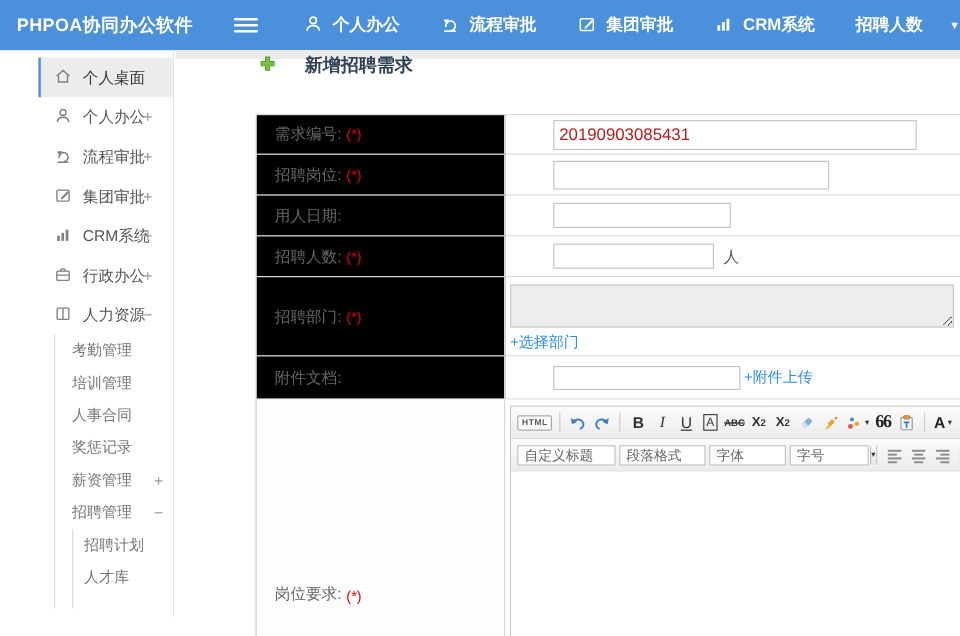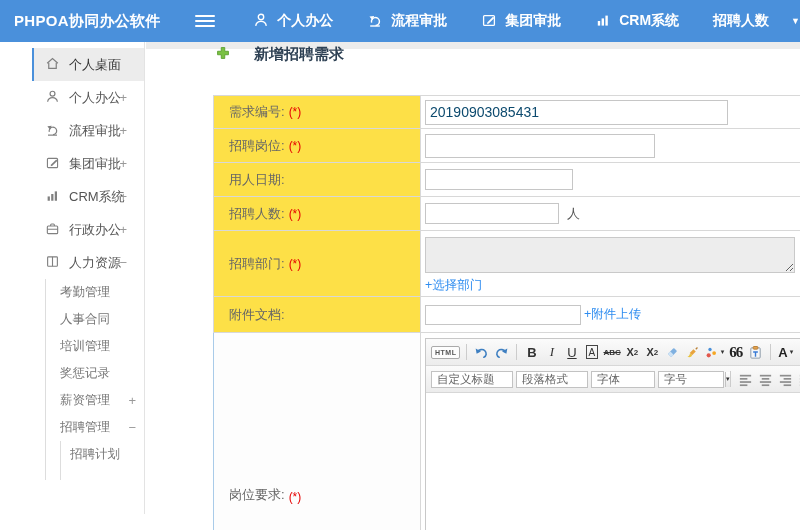--- a/index.html
+++ b/index.html
@@ -44,26 +44,26 @@
   
   .content { position:absolute; top:42px; left:146px; right:0; bottom:0; background:#fff; overflow:hidden; }
   .top-strip { height:7px; background:#ececec; }
   .page-title { position:absolute; top:3px; left:70px; display:flex; align-items:center; gap:24px; }
   .page-title svg { width:14px; height:14px; }
   .page-title .t { font-size:15px; font-weight:bold; color:#2e4154; }
   
   .ftab { position:absolute; top:53px; left:67px; width:900px; border-top:1px solid #d8d8d8; }
   .frow { display:flex; border-bottom:1px solid #d8d8d8; border-left:1px solid #d8d8d8; background:#fff; }
   .fl {
-    width:207px; flex:none; background:#fde047; border-right:1px solid #d8d8d8;
+    width:207px; flex:none; background:#000000; border-right:1px solid #d8d8d8;
     display:flex; align-items:center; padding-left:15px; color:#666; font-size:13px;
   }
   .req { color:#e60000; font-size:12px; margin-left:4px; }
   .fv { flex:1; display:flex; align-items:center; padding-left:4px; }
-  .inp { border:1px solid #c6c6c6; height:21px; padding:0 4px; font-size:13px; color:#0c4a6e; font-family:inherit; background:#fff; }
+  .inp { border:1px solid #c6c6c6; height:21px; padding:0 4px; font-size:13px; color:#b91c1c; font-family:inherit; background:#fff;margin-left:36px; }
   .suffix { margin-left:8px; color:#555; }
   .fv-col { flex-direction:column; align-items:flex-start; justify-content:flex-start; padding-top:6px; }
   .dept-area {
     width:370px; height:36px; background:#ededed; border:1px solid #c9c9c9;
     resize:both; font-family:inherit;
   }
   .link { color:#2d8cf0; font-size:12.5px; text-decoration:none; cursor:pointer;text-align:center; }
   .fv-col .link { margin-top:4px; }
   .row7 { height:240px; border-left-color:#a9cbe9; }
   .row7 .fl { background:#fdfdfd; align-items:flex-end; padding-bottom:68px; }
@@ -205,39 +205,42 @@
           <path d="M8 3v10" stroke="currentColor" stroke-width="1.2"></path>
         </svg></span>
     <span>人力资源</span>
     <span class="toggle">−</span>
   </div>
   <div class="sub1">
     <div class="sitem">
         <span>考勤管理</span>
       </div>
     <div class="sitem">
+        <span>培训管理</span>
+      </div>
+    <div class="sitem">
         <span>人事合同</span>
-      </div>
-    <div class="sitem">
-        <span>培训管理</span>
       </div>
     <div class="sitem">
         <span>奖惩记录</span>
       </div>
     <div class="sitem">
       <span>薪资管理</span>
       <span class="toggle">+</span>
     </div>
     <div class="sitem">
       <span>招聘管理</span>
       <span class="toggle">−</span>
     </div>
     <div class="sub2">
       <div class="sitem">
           <span>招聘计划</span>
+        </div>
+      <div class="sitem">
+          <span>人才库</span>
         </div>
     </div>
   </div>
 </div>
 
 <div class="content">
   <div class="top-strip"></div>
 
   <div class="page-title">
     <span><svg viewBox="0 0 16 16">

